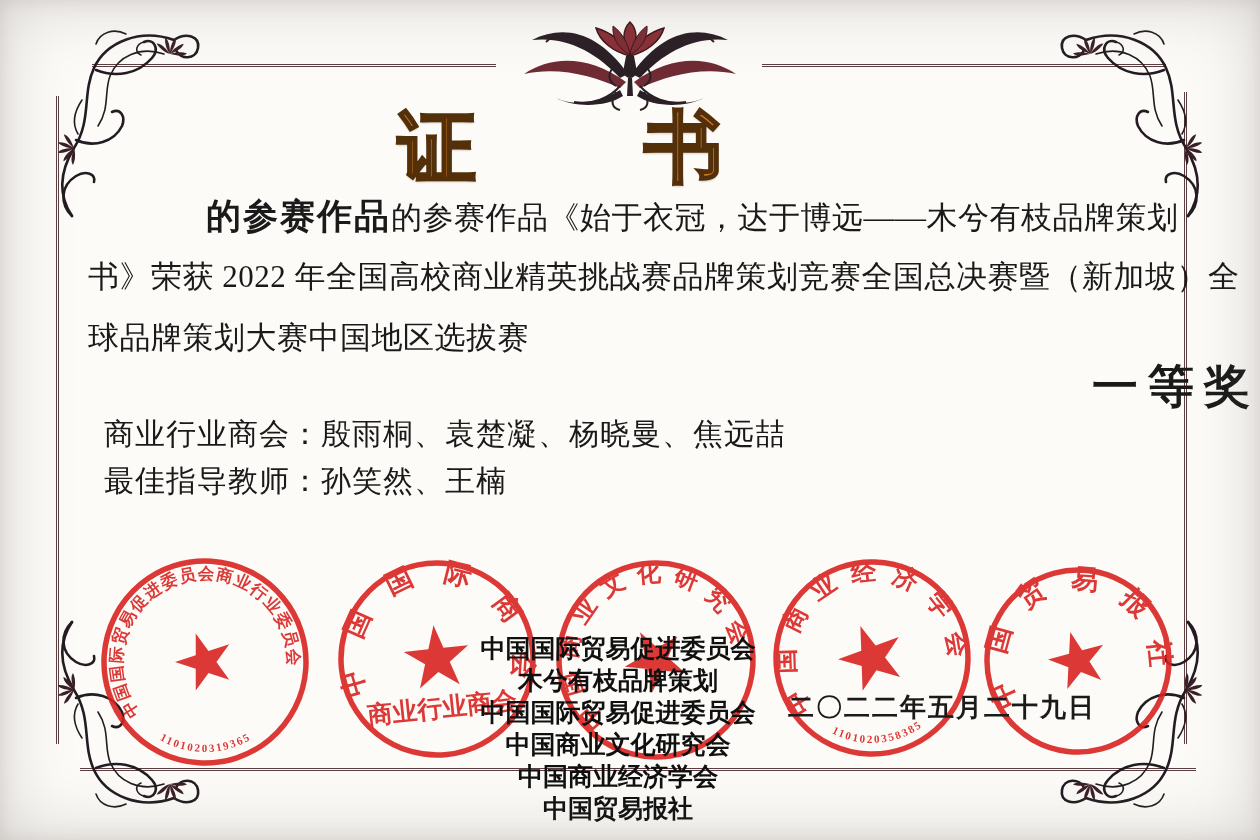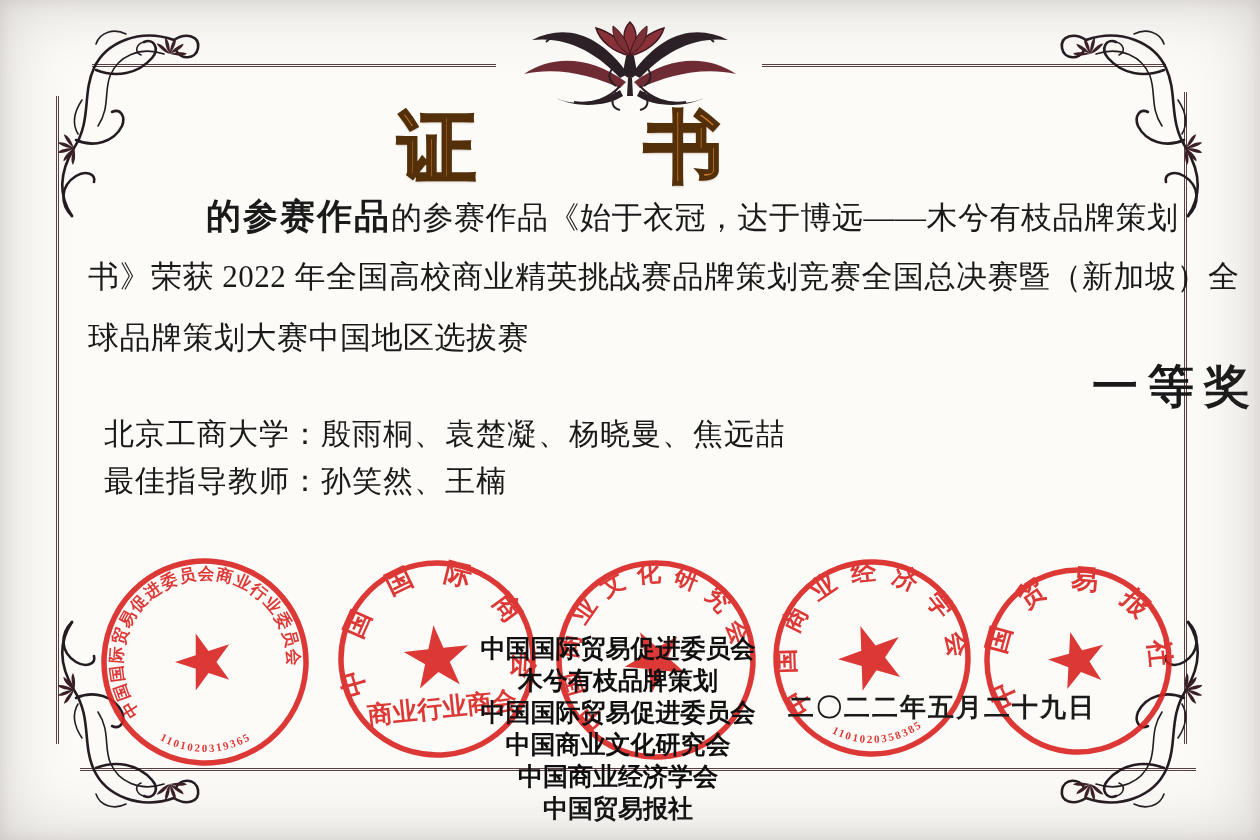--- a/index.html
+++ b/index.html
@@ -128,21 +128,21 @@
   <div class="title">证　　书</div>
 
   <div class="bodyline line1">
     <span class="univ">的参赛作品</span><span>的参赛作品《始于衣冠，达于博远——木兮有枝品牌策划</span>
   </div>
   <div class="bodyline line2">书》荣获 2022 年全国高校商业精英挑战赛品牌策划竞赛全国总决赛暨（新加坡）全</div>
   <div class="bodyline line3">球品牌策划大赛中国地区选拔赛</div>
 
   <div class="award">一等奖</div>
 
-  <div class="teamline members">北京工商大学：殷雨桐、袁楚凝、杨晓曼、焦远喆</div>
+  <div class="teamline members">商业行业商会：殷雨桐、袁楚凝、杨晓曼、焦远喆</div>
   <div class="teamline advisors">最佳指导教师：孙笑然、王楠</div>
 
   <div class="seals">
       <div class="seal" style="left: 89px; top: 546px; width: 232px; height: 232px;"><svg width="232" height="232" viewBox="0 0 232 232" style="transform: rotate(-18deg);">
           <circle cx="116" cy="116" r="101" fill="none" stroke="#d92220" stroke-width="5.5"></circle>
           <path d="M116.0,86.0L122.7,106.7L144.5,106.7L126.9,119.5L133.6,140.3L116.0,127.5L98.4,140.3L105.1,119.5L87.5,106.7L109.3,106.7Z" fill="#d92220"></path>
           <path id="seal-trade-promotion-committee-arc" fill="none" d="M38.0,144.4 A83,83 0 1 1 194.0,144.4"></path>
           <text fill="#d92220" font-size="16.5" font-weight="bold"><textPath startOffset="0" lengthAdjust="spacing" textLength="319" href="#seal-trade-promotion-committee-arc">中国国际贸易促进委员会商业行业委员会</textPath></text>
           <path id="seal-trade-promotion-committee-num" fill="none" d="M42.3,167.6 A90,90 0 0 0 189.7,167.6"></path>
           <text fill="#d92220" font-size="11" font-weight="bold" letter-spacing="2"><textPath startOffset="6%" href="#seal-trade-promotion-committee-num">1101020319365</textPath></text>

